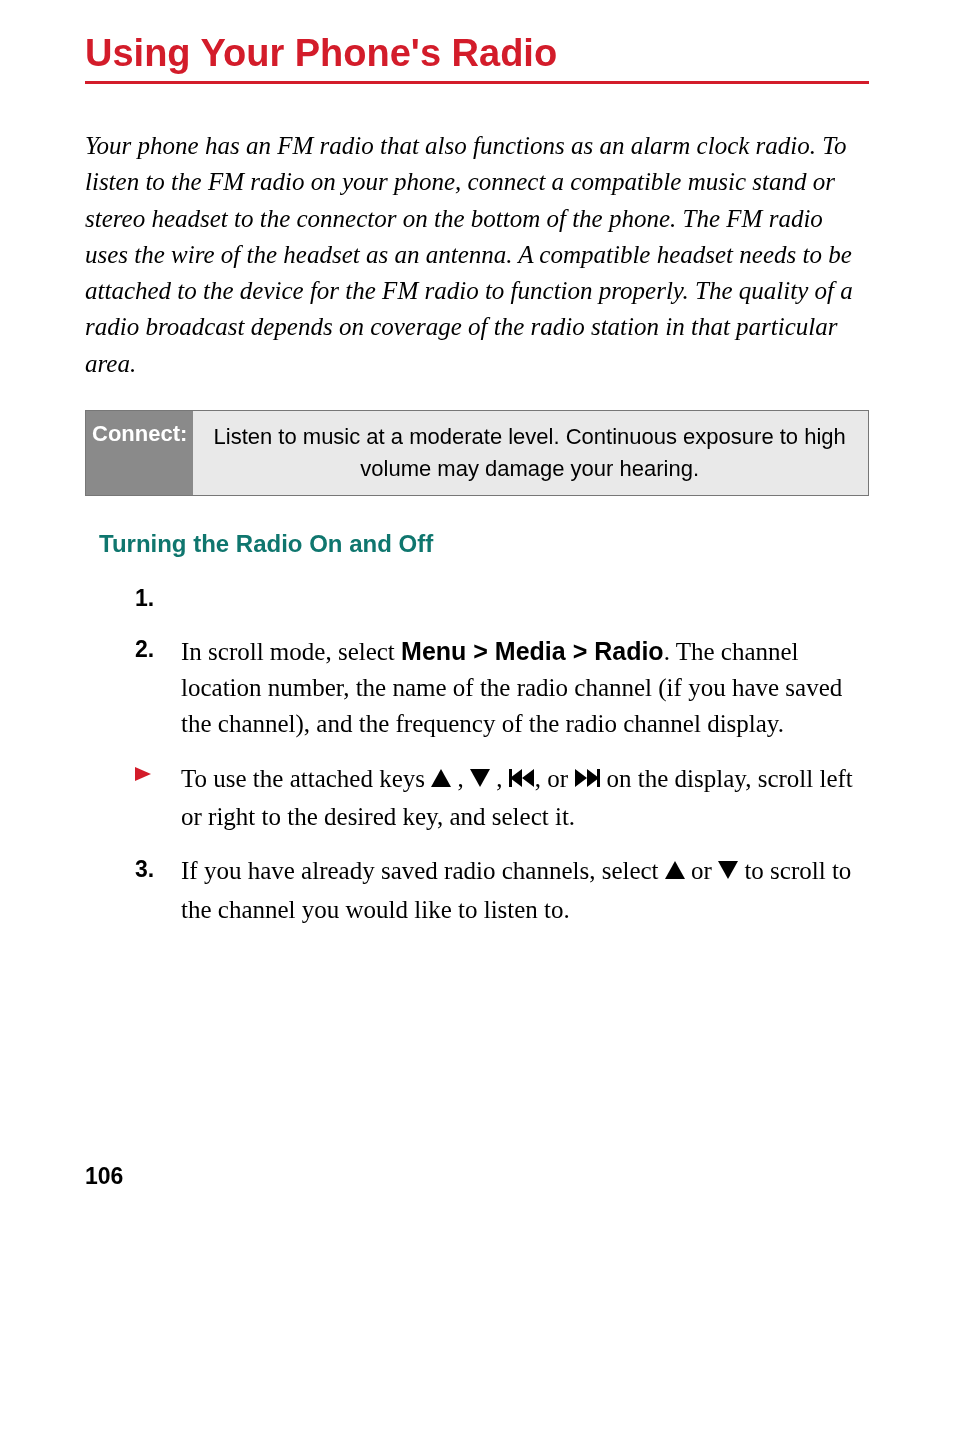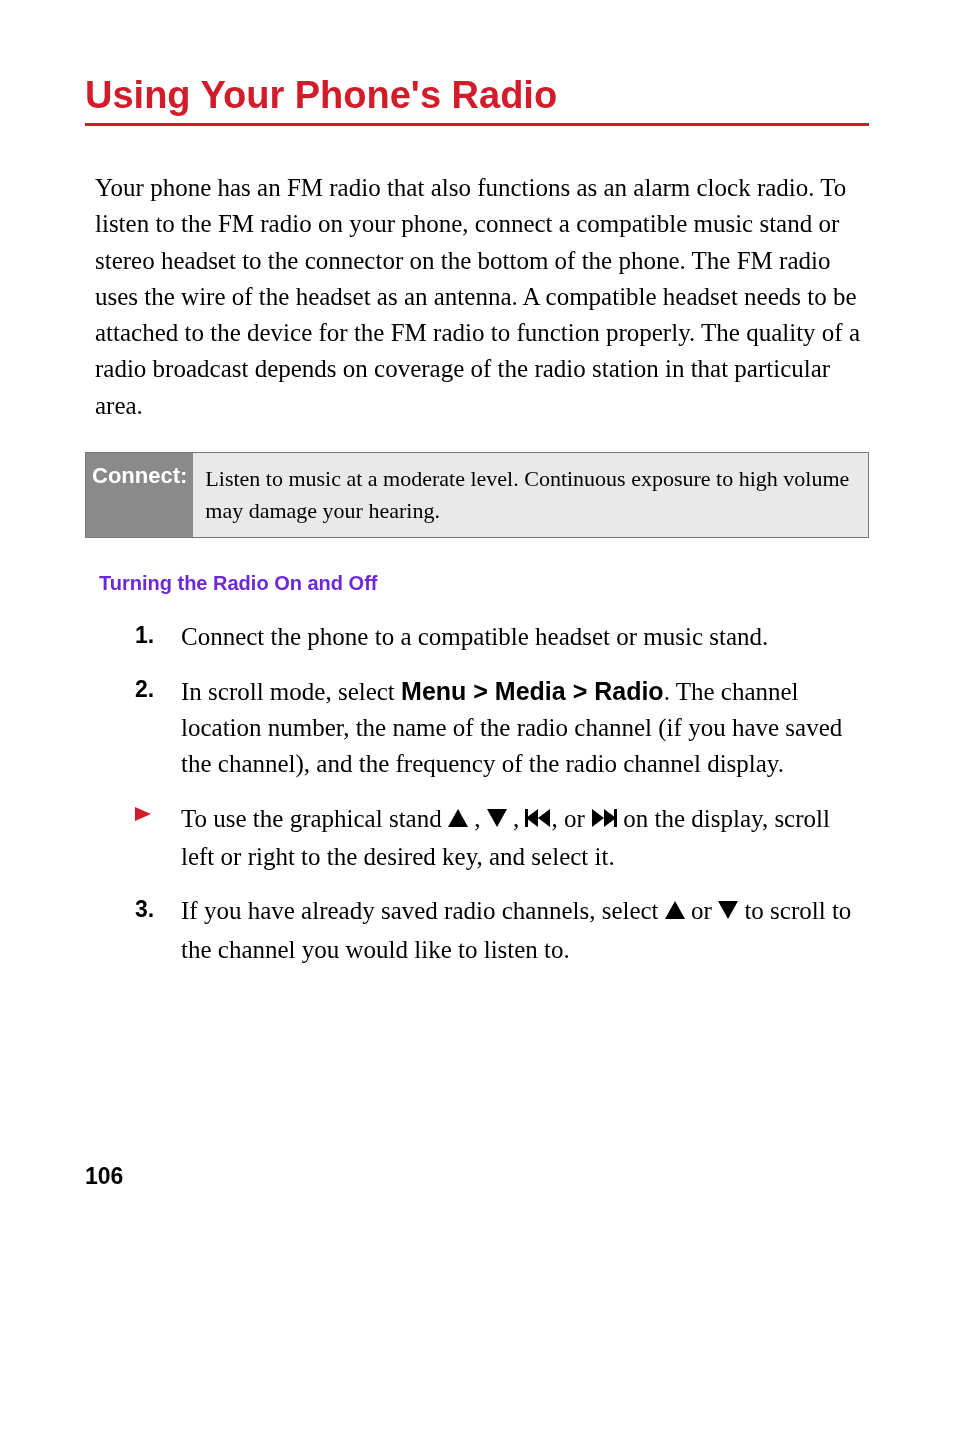--- a/index.html
+++ b/index.html
@@ -4,21 +4,21 @@
 <style>
   html, body {
     margin: 0;
     padding: 0;
     background: #ffffff;
   }
   .page {
     width: 954px;
     height: 1250px;
     box-sizing: border-box;
-    padding: 74px 85px 0 85px;
+    padding: 32px 85px 0 85px;
     font-family: Georgia, 'Times New Roman', serif;
     color: #000;
     position: relative;
   }
   .h1 {
     font-family: 'Helvetica Neue', Arial, sans-serif;
     font-weight: 700;
     color: #d31c2a;
     font-size: 38px;
     letter-spacing: 0px;
@@ -26,51 +26,53 @@
   }
   .h1-rule {
     border: 0;
     border-top: 3px solid #d31c2a;
     margin: 0 0 44px 0;
   }
   .body-para {
     font-family: Georgia, 'Times New Roman', serif;
     font-size: 25px;
     line-height: 1.45;
-    margin: 0 0 28px 10px;
+    margin: 0 0 28px 0;
+    font-style: italic;
   }
   .warning-box {
     display: flex;
     background: #e9e9e9;
     border: 1px solid #777;
     margin: 0 0 34px 0;
   }
   .warning-label {
     background: #8a8a8a;
     color: #ffffff;
     font-family: 'Helvetica Neue', Arial, sans-serif;
     font-weight: 700;
     font-size: 22px;
     padding: 10px 6px;
     display: flex;
     align-items: flex-start;
     box-sizing: border-box;
     flex: 0 0 auto;
   }
   .warning-text {
-    font-family: Liberation Serif, serif;
+    font-family: Liberation Sans, sans-serif;
     font-size: 22px;
     line-height: 1.45;
     padding: 10px 14px 10px 12px;
+    text-align: center;
   }
   .h2 {
     font-family: 'Helvetica Neue', Arial, sans-serif;
     font-weight: 700;
-    color: #6d28d9;
-    font-size: 20px;
+    color: #0f766e;
+    font-size: 24px;
     margin: 0 0 24px 14px;
   }
   .list {
     padding-left: 50px;
   }
   .list-item {
     display: flex;
     font-size: 25px;
     line-height: 1.45;
     margin-bottom: 18px;
@@ -128,38 +130,37 @@
     <div class="warning-label">Connect:</div>
     <div class="warning-text">Listen to music at a moderate level. Continuous exposure to high volume may damage your hearing.</div>
   </div>
 
   <h2 class="h2">Turning the Radio On and Off</h2>
 
   <div class="list">
 
     <div class="list-item">
       <div class="num">1.</div>
-      <div class="item-body">Connect the phone to a compatible headset or music stand.</div>
     </div>
 
     <div class="list-item">
       <div class="num">2.</div>
       <div class="item-body">
         <span>In scroll mode, select </span><span class="bold-inline">Menu &gt; Media &gt; Radio</span><span>. The channel location number, the name of the radio channel (if you have saved the channel), and the frequency of the radio channel display.</span>
       </div>
     </div>
 
     <div class="list-item">
       <div class="arrow-marker">
         <svg width="16" height="14" viewBox="0 0 16 14">
             <polygon points="0,0 16,7 0,14" fill="#d31c2a"></polygon>
           </svg>
       </div>
       <div class="item-body">
-        <span>To use the graphical stand </span>
+        <span>To use the attached keys </span>
         <span class="icon-inline"><svg width="20" height="18" viewBox="0 0 20 18">
               <polygon points="10,0 20,18 0,18" fill="#000"></polygon>
             </svg></span><span> , </span>
         <span class="icon-inline"><svg width="20" height="18" viewBox="0 0 20 18">
               <polygon points="0,0 20,0 10,18" fill="#000"></polygon>
             </svg></span><span> , </span>
         <span class="icon-inline"><svg width="26" height="18" viewBox="0 0 26 18">
               <polygon points="13,0 13,18 1,9" fill="#000"></polygon>
               <polygon points="25,0 25,18 13,9" fill="#000"></polygon>
               <rect x="0" y="0" width="3" height="18" fill="#000"></rect>

